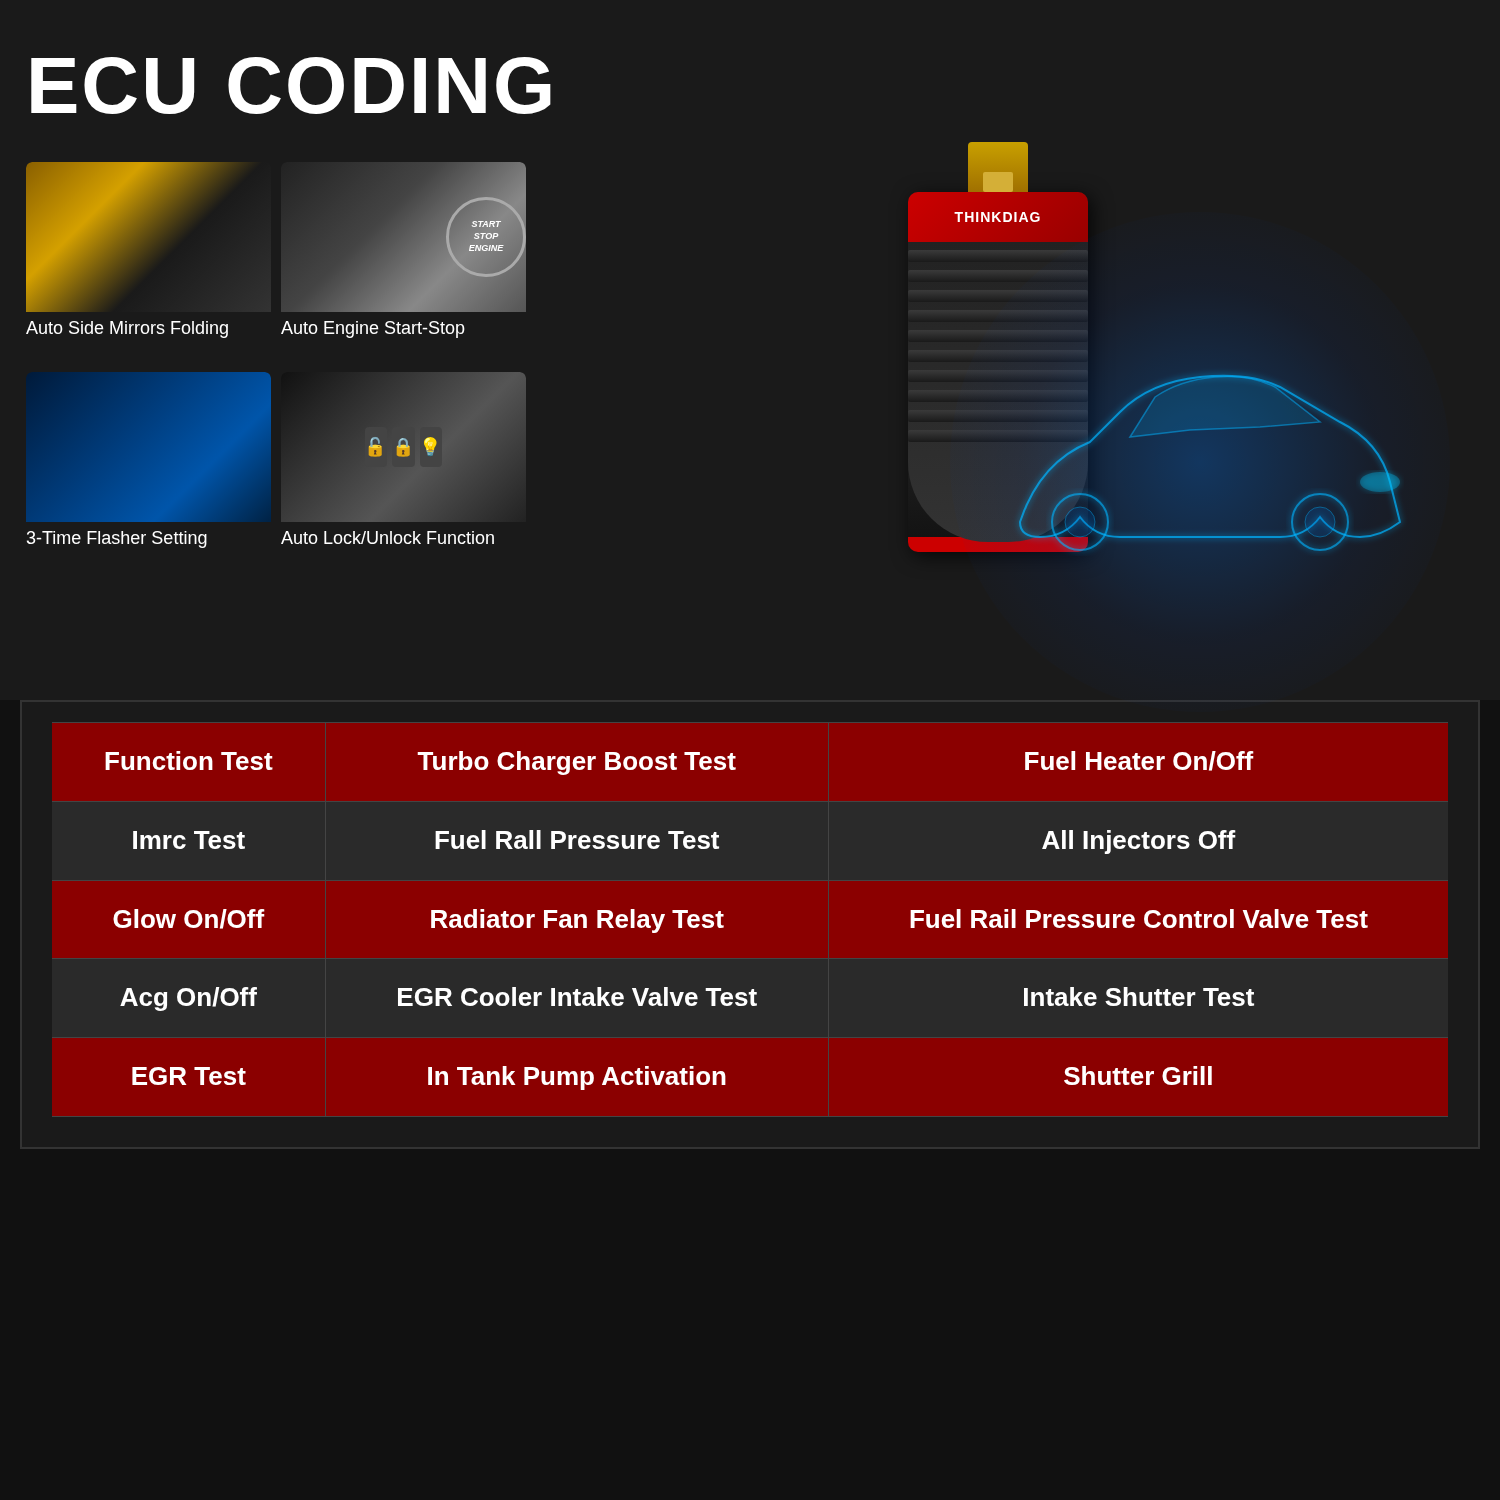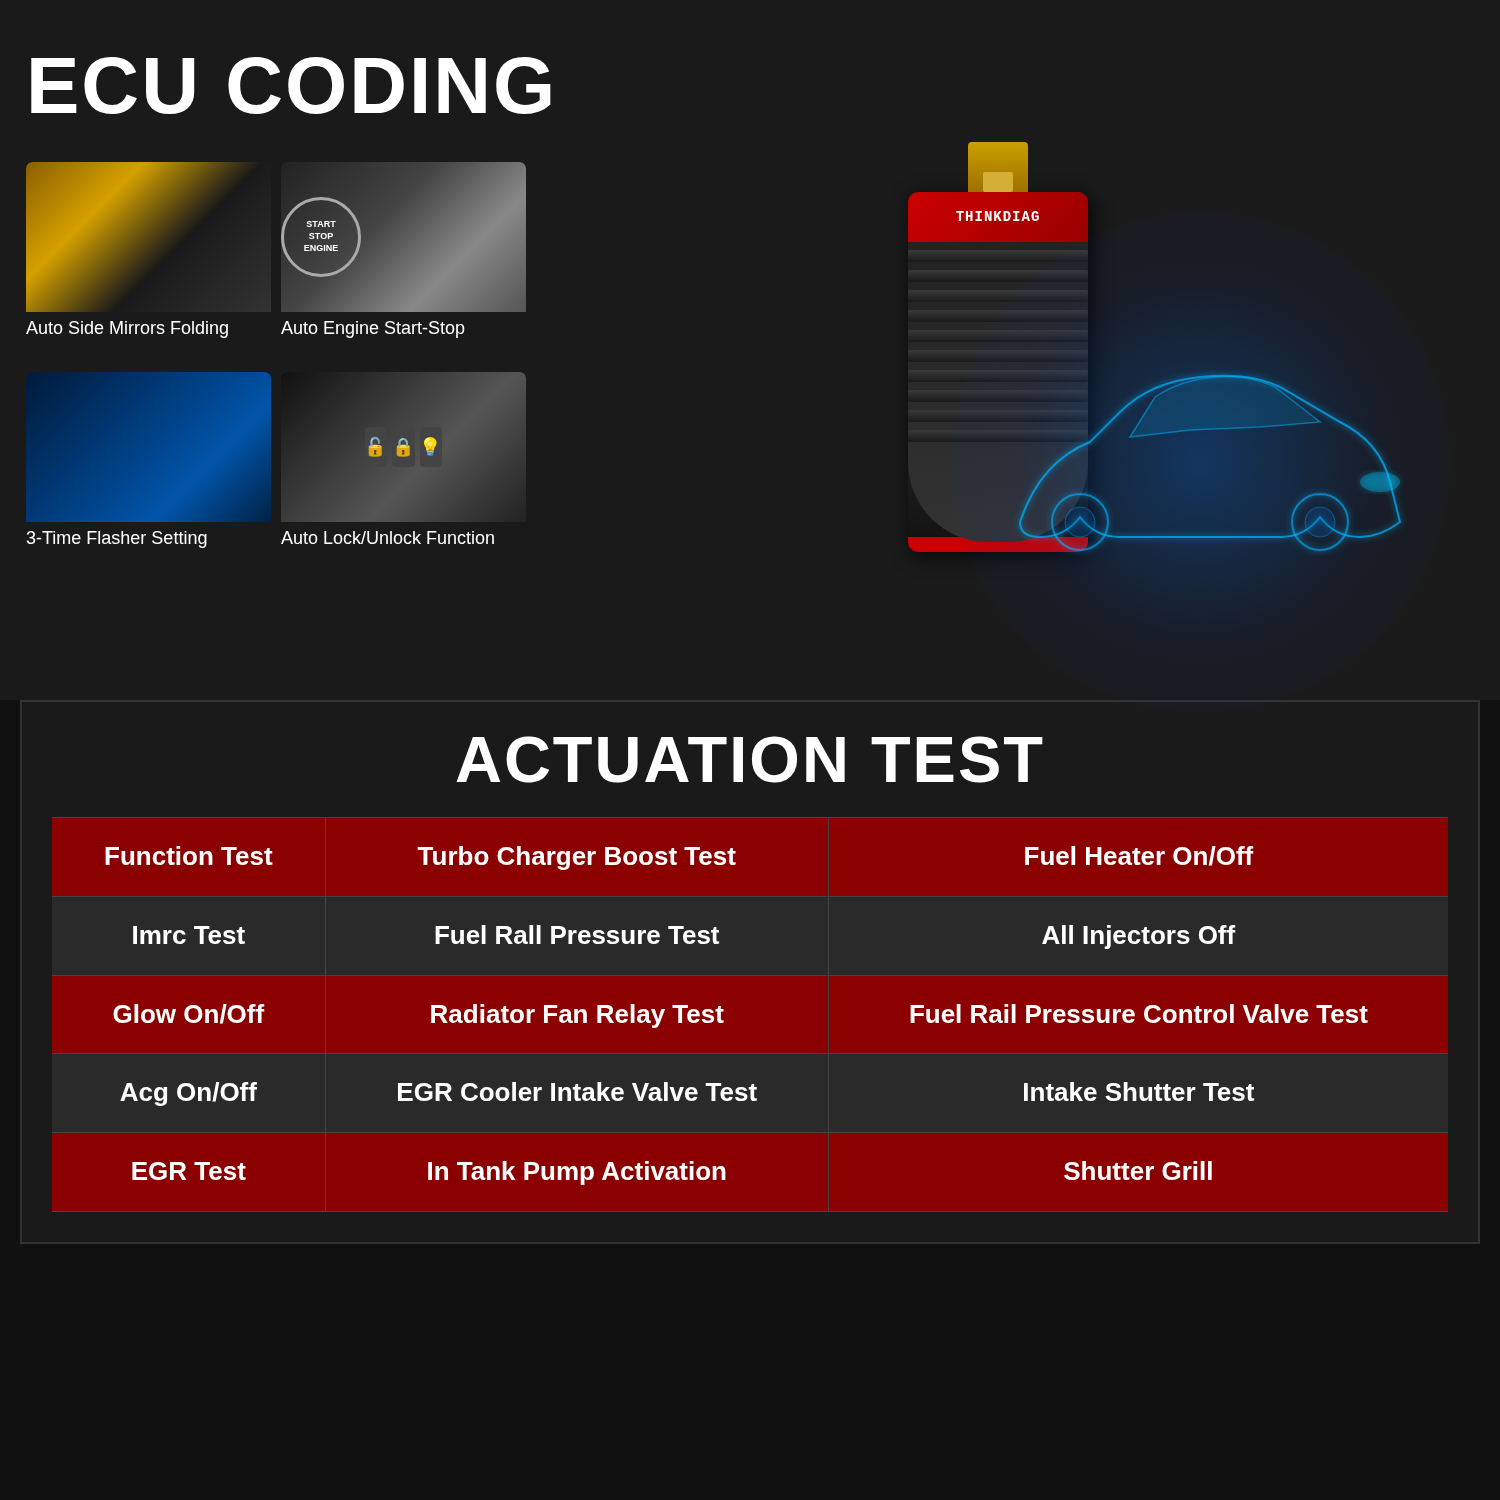--- a/index.html
+++ b/index.html
@@ -57,21 +57,22 @@
     }
 
     .img-mirror {
       background: linear-gradient(135deg, #8a6000 0%, #d4a000 30%, #1a1a1a 60%, #333 100%);
     }
 
     .img-engine {
       background: linear-gradient(135deg, #222 0%, #444 40%, #888 70%, #555 100%);
       display: flex;
       align-items: center;
-      justify-content: flex-start;
+      justify-content: flex-end;
+      font-style: italic;
     }
 
     .img-headlight {
       background: linear-gradient(135deg, #001a3a 0%, #003b7a 40%, #0055aa 70%, #002244 100%);
     }
 
     .img-lock {
       background: linear-gradient(135deg, #111 0%, #333 30%, #555 60%, #222 100%);
       display: flex;
       align-items: center;
@@ -119,21 +120,20 @@
       color: white;
       font-size: 18px;
     }
 
     .device-area {
       flex: 1;
       display: flex;
       justify-content: center;
       align-items: flex-start;
       position: relative;
-      font-family: Liberation Mono, monospace;
     }
 
     .thinkdiag-device {
       width: 200px;
       display: flex;
       flex-direction: column;
       align-items: center;
       position: relative;
       margin-top: -20px;
     }
@@ -372,21 +372,20 @@
             <ellipse cx="390" cy="160" rx="20" ry="10" fill="rgba(0,200,255,0.3)" filter="url(#glow)"></ellipse>
           </svg>
         </div>
       </div>
     </div>
 
   </div>
 </div>
 
 <div class="bottom-section">
-  <div class="actuation-title">ACTUATION TEST</div>
 
   <table class="test-table">
     <tbody id="actuation-tbody">
     <tr>
           <td>Function Test</td>
           <td>Turbo Charger Boost Test</td>
           <td>Fuel Heater On/Off</td>
         </tr>
         <tr>
           <td>Imrc Test</td>

